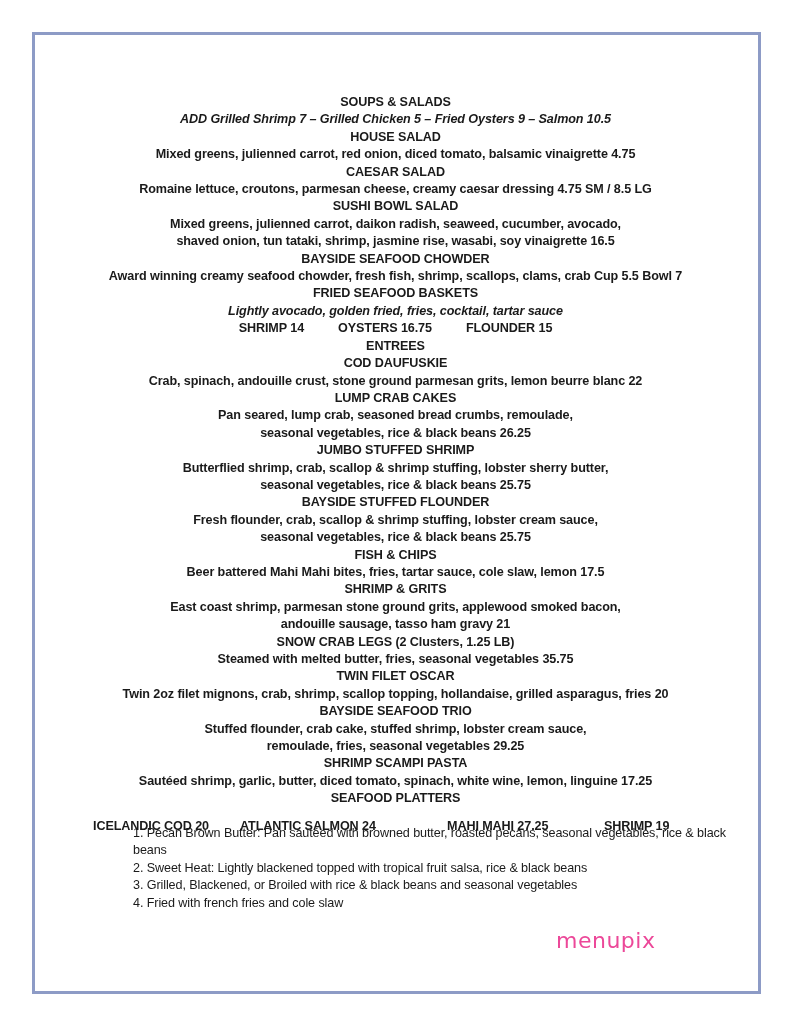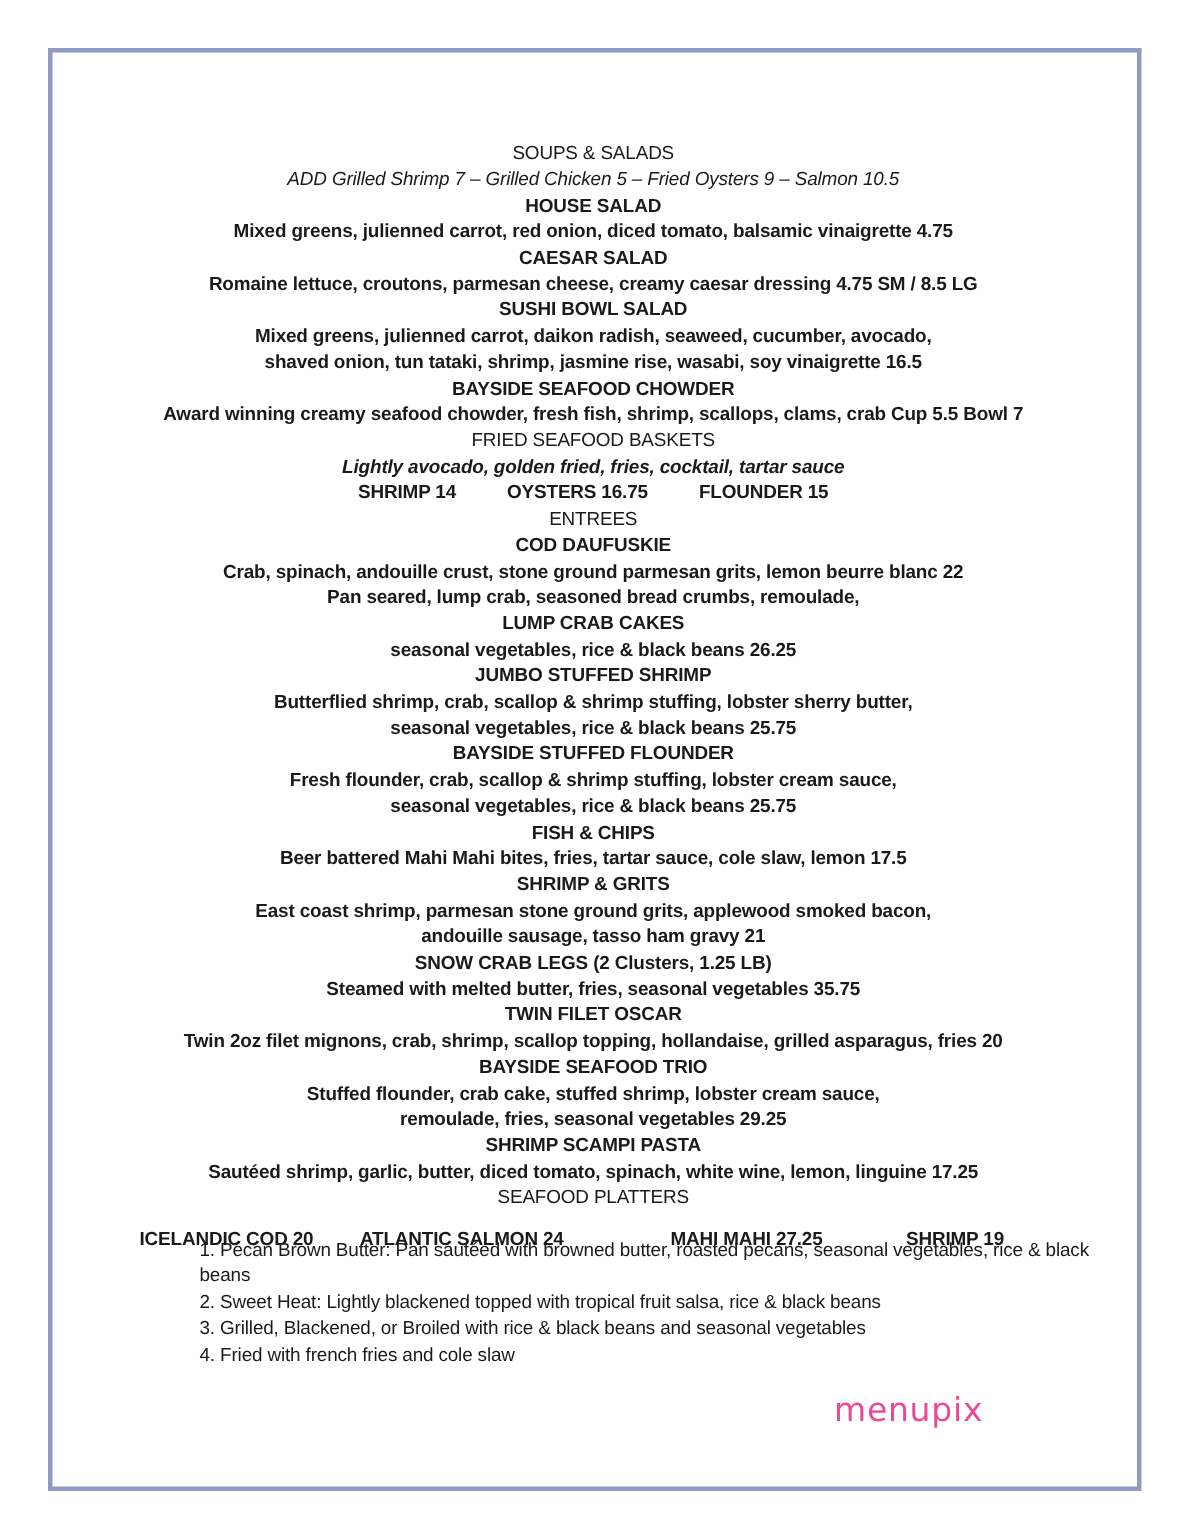--- a/index.html
+++ b/index.html
@@ -28,21 +28,21 @@
       position: absolute;
       left: 0;
       top: 94px;
       width: 791px;
       font-size: 12.6px;
       line-height: 17.4px;
       letter-spacing: -0.1px;
     }
     .center { text-align: center; font-weight: bold; }
     .line { display: block; white-space: nowrap; }
-    .bold { font-weight: normal; }
+    .bold { font-weight: bold; }
     .italic { font-style: italic; }
     .baskets-row span { display: inline-block; }
     .baskets-row .gap { width: 34px; }
     .platters-row {
       position: relative;
       height: 17.4px;
       font-weight: bold;
     }
     .platters-row span {
       position: absolute;
@@ -111,22 +111,22 @@
   </section>
 
   <section>
     <span class="line center bold">ENTREES</span>
 
     <div>
       <span class="line center">COD DAUFUSKIE</span>
       <span class="line center">Crab, spinach, andouille crust, stone ground parmesan grits, lemon beurre blanc 22</span>
     </div>
     <div>
+      <span class="line center">LUMP CRAB CAKES</span>
       <span class="line center">Pan seared, lump crab, seasoned bread crumbs, remoulade,</span>
-      <span class="line center">LUMP CRAB CAKES</span>
       <span class="line center">seasonal vegetables, rice &amp; black beans 26.25</span>
     </div>
     <div>
       <span class="line center">JUMBO STUFFED SHRIMP</span>
       <span class="line center">Butterflied shrimp, crab, scallop &amp; shrimp stuffing, lobster sherry butter,</span>
       <span class="line center">seasonal vegetables, rice &amp; black beans 25.75</span>
     </div>
     <div>
       <span class="line center">BAYSIDE STUFFED FLOUNDER</span>
       <span class="line center">Fresh flounder, crab, scallop &amp; shrimp stuffing, lobster cream sauce,</span>

